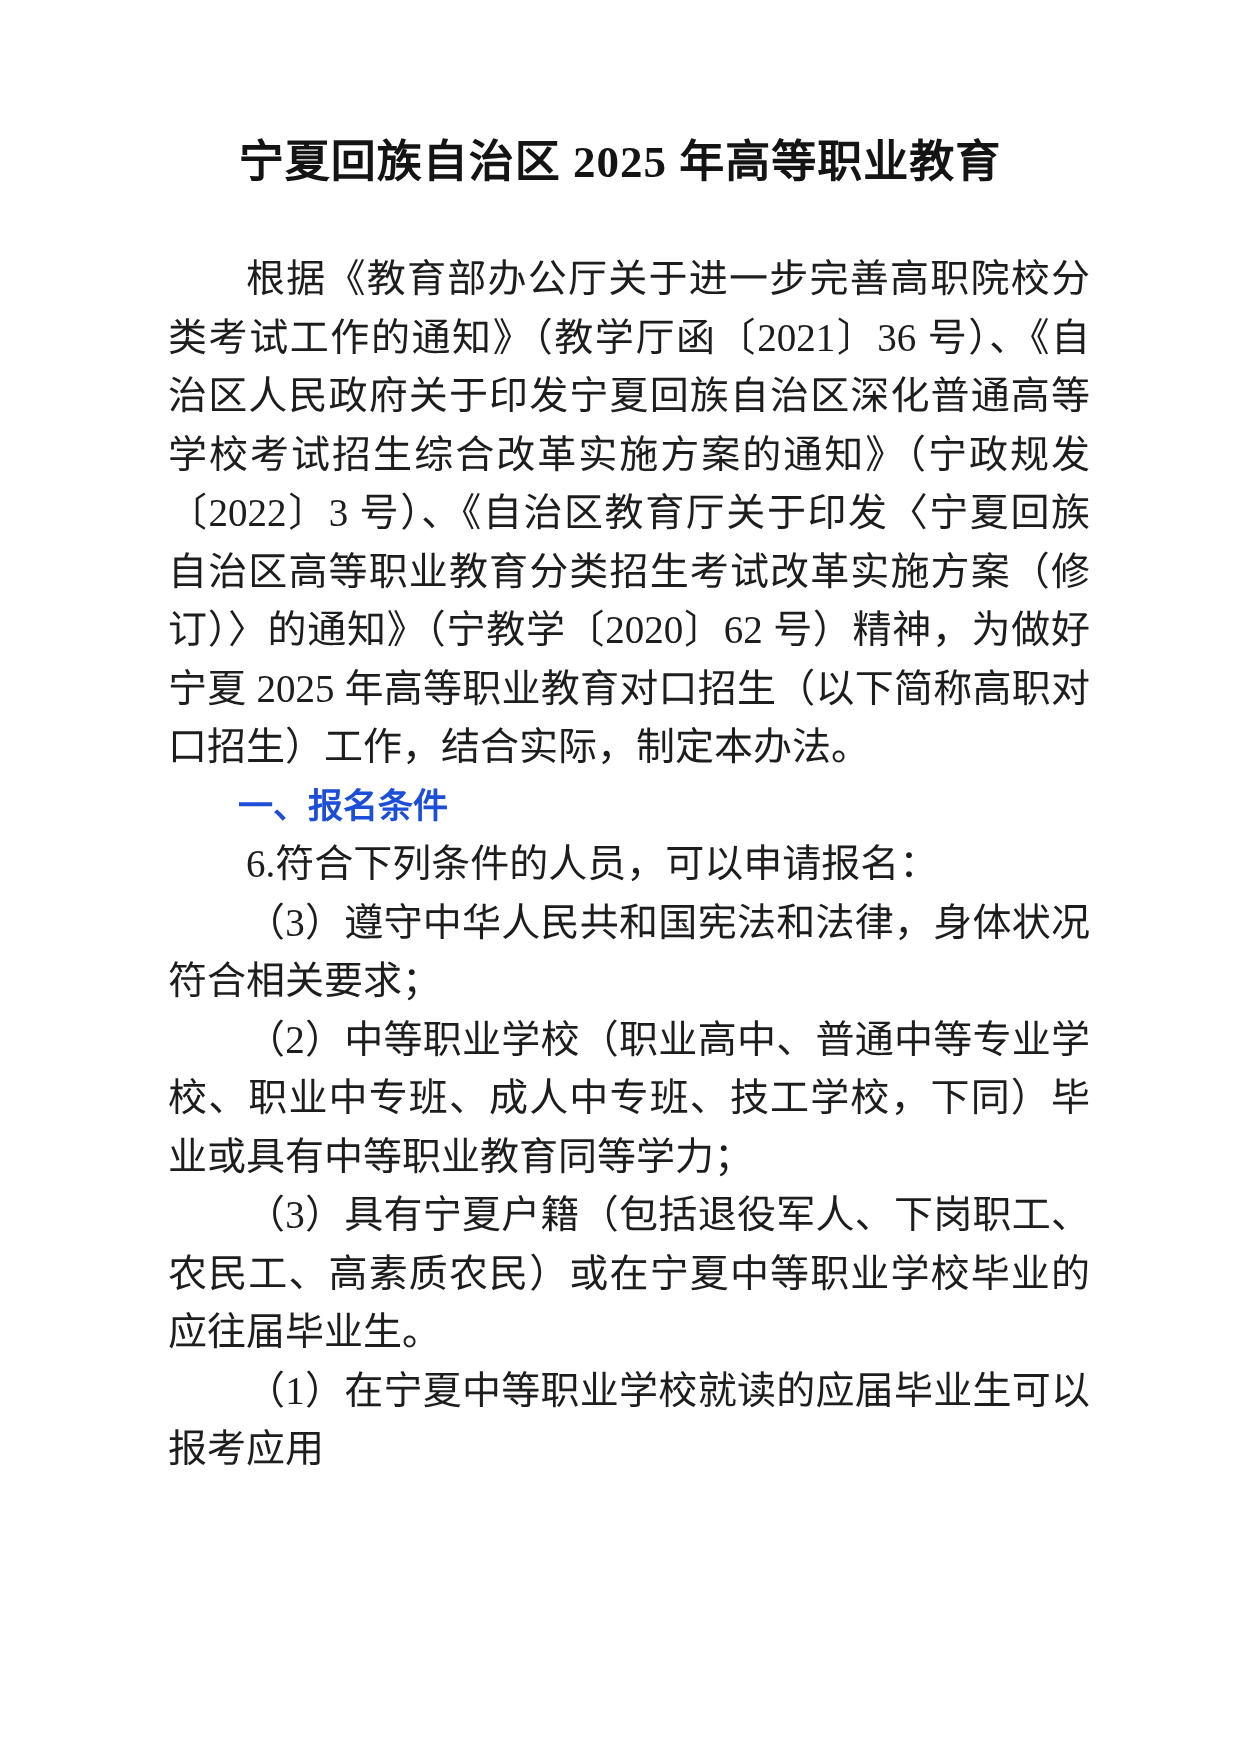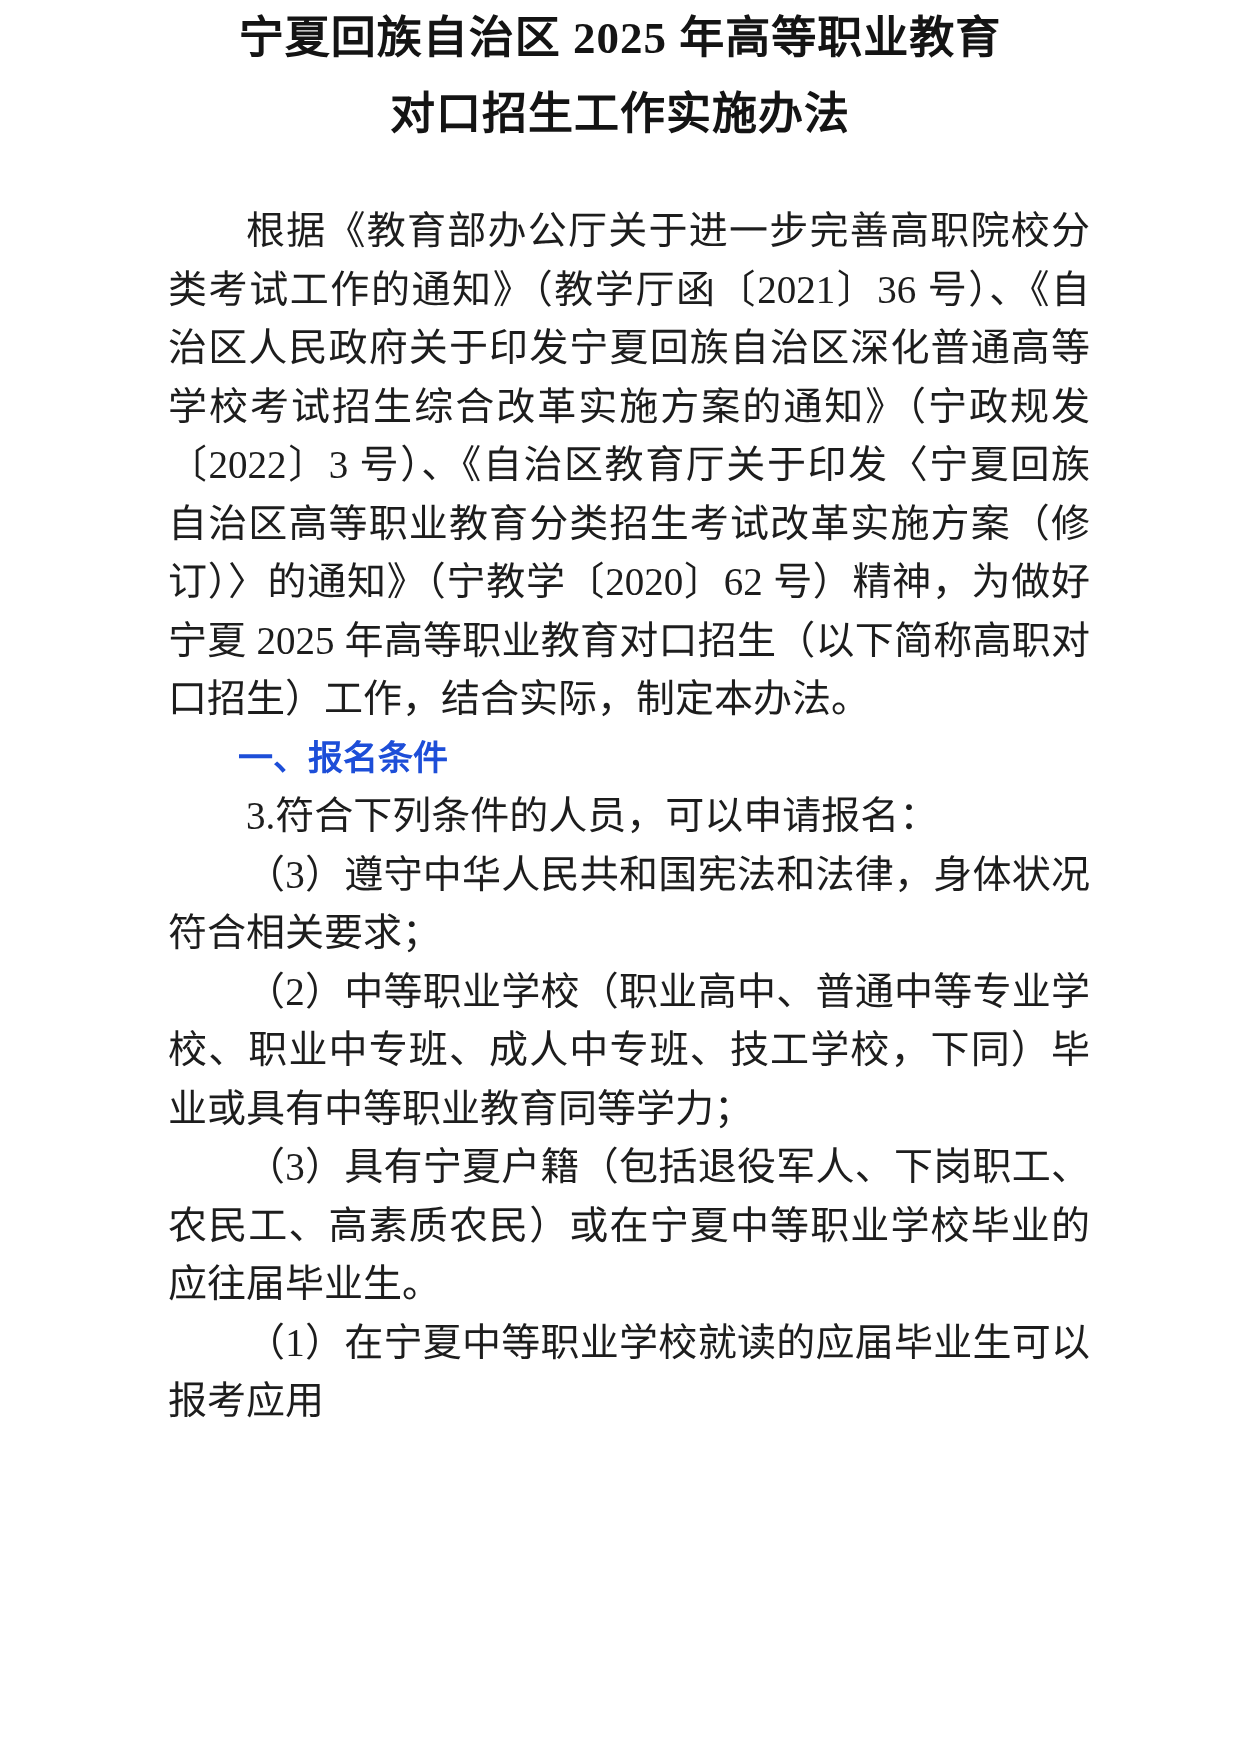--- a/index.html
+++ b/index.html
@@ -11,20 +11,21 @@
     position: relative;
     width: 1240px;
     height: 1753px;
     margin: 0 auto;
     background: #ffffff;
     overflow: hidden;
     font-family: "Liberation Serif", serif;
     color: #1d1d1d;
   }
   .title-block {
+    padding-top: 124px;
     width: 100%;
   }
   .title-line {
     margin: 0;
     font-family: "Liberation Serif", serif;
     font-weight: 700;
     font-size: 45px;
     line-height: 76px;
     text-align: center;
     color: #141414;
@@ -55,29 +56,28 @@
     color: #1d4ed8;
   }
 </style>
 </head>
 <body>
 
 <div class="page">
 
   <div class="title-block">
     <h1 class="title-line">宁夏回族自治区 2025 年高等职业教育</h1>
-    <h1 class="title-line">对口招生工作实施办法</h1>
   </div>
 
   <div class="body-block">
     <p class="para">根据《教育部办公厅关于进一步完善高职院校分类考试工作的通知》（教学厅函〔2021〕36 号）、《自治区人民政府关于印发宁夏回族自治区深化普通高等学校考试招生综合改革实施方案的通知》（宁政规发〔2022〕3 号）、《自治区教育厅关于印发〈宁夏回族自治区高等职业教育分类招生考试改革实施方案（修订）〉的通知》（宁教学〔2020〕62 号）精神，为做好宁夏 2025 年高等职业教育对口招生（以下简称高职对口招生）工作，结合实际，制定本办法。</p>
 
     <h2 class="sec-heading">一、报名条件</h2>
 
-    <p class="para">3.符合下列条件的人员，可以申请报名：</p>
+    <p class="para">6.符合下列条件的人员，可以申请报名：</p>
 
     <p class="para">（3）遵守中华人民共和国宪法和法律，身体状况符合相关要求；</p>
 
     <p class="para">（2）中等职业学校（职业高中、普通中等专业学校、职业中专班、成人中专班、技工学校，下同）毕业或具有中等职业教育同等学力；</p>
 
     <p class="para">（3）具有宁夏户籍（包括退役军人、下岗职工、农民工、高素质农民）或在宁夏中等职业学校毕业的应往届毕业生。</p>
 
 
 
     <p class="para">（1）在宁夏中等职业学校就读的应届毕业生可以报考应用</p>

